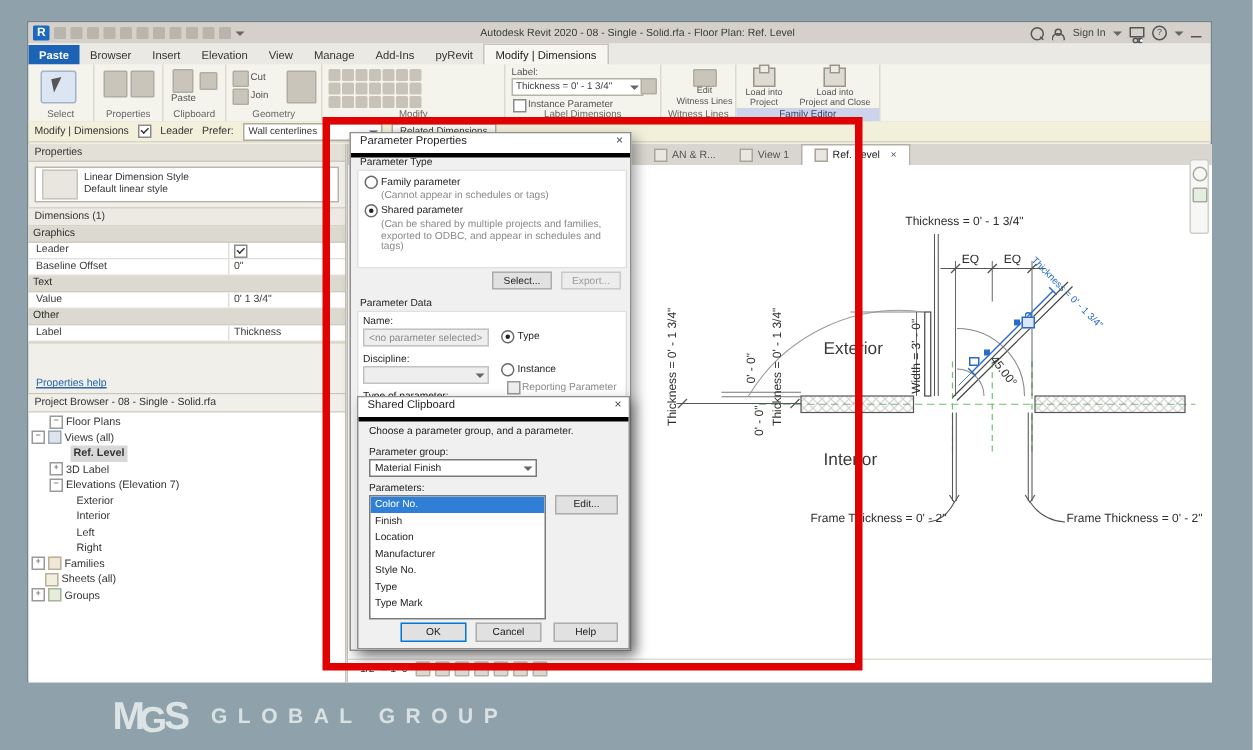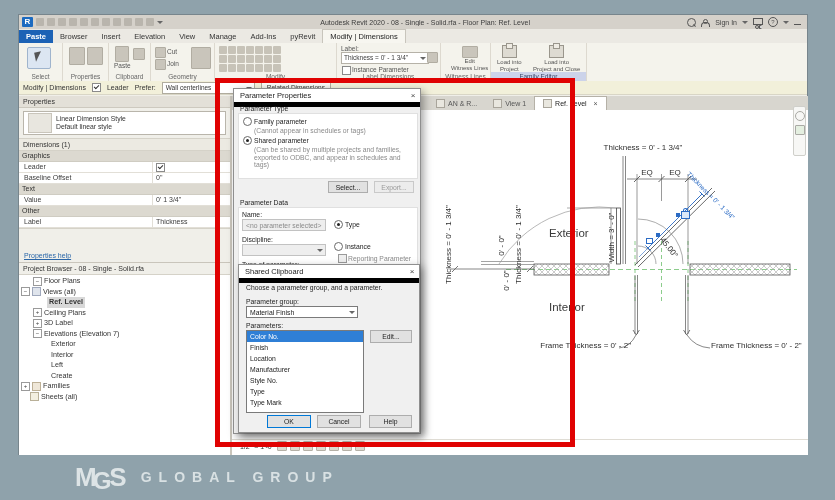--- a/index.html
+++ b/index.html
@@ -91,21 +91,21 @@
   .dtx{position:absolute;font-size:8px;color:#2e2e2e;text-align:center;white-space:nowrap}
   .dtx.big{font-size:11.5px;color:#3a3a3a}
   .dtx.blue{color:#2b6bc4;font-size:6.5px}
   .rot90{transform:rotate(-90deg)}
   .lock{position:absolute;width:7px;height:6px;border:1px solid #2b6bc4;background:#dce8f8}
   .lock::before{content:"";position:absolute;left:1px;top:-4px;width:3px;height:3px;border:1px solid #2b6bc4;border-bottom:none;border-radius:3px 3px 0 0}
   .grip{position:absolute;width:4px;height:4px;background:#2b6bc4}
   .gripo{position:absolute;width:5px;height:4px;border:1px solid #2b6bc4;background:#fff}
   
   .dlg{background:#f0f0f0;border:1px solid #8f8f8f;box-shadow:3px 3px 8px rgba(0,0,0,.35);box-sizing:border-box}
-  .dlg-title{height:13px;background:#fff;border-bottom:5px solid #000000;display:flex;align-items:center;font-size:7.5px;color:#222;padding-left:6px}
+  .dlg-title{height:13px;background:#fff;border-bottom:3px solid #000000;display:flex;font-size:7.5px;color:#222;padding-left:6px}
   .dlg-title .x{margin-left:auto;width:14px;text-align:center;color:#444;font-size:8px}
   .dlg-title .x::before{content:"×"}
   .inset{background:#fff;border:1px solid #e0e0e0;position:absolute}
   .dl{position:absolute;font-size:6.8px;color:#1d1d1d;white-space:nowrap}
   .dl.gray{color:#8a8a8a;white-space:normal;line-height:7.5px}
   .radio{position:absolute;width:7px;height:7px;border:1px solid #6a6a6a;border-radius:50%;background:#fff}
   .radio.on::after{content:"";display:block;width:3px;height:3px;background:#222;border-radius:50%;margin:1.5px}
   .dchk{position:absolute;width:7px;height:7px;border:1px solid #9a9a9a;background:#eee}
   .btn{position:absolute;background:#e1e1e1;border:1px solid #adadad;font-size:6.8px;text-align:center;color:#222;box-sizing:border-box}
   .btn.def{border:1.5px solid #0078d7}
@@ -315,51 +315,52 @@
       <div class="titem">
           <span class="exp minus"></span>
           <span class="tico"></span>
           <span class="lbl">Views (all)</span>
         </div>
       <div class="titem sel" style="padding-left:26px">
           <span class="lbl">Ref. Level</span>
         </div>
       <div class="titem" style="padding-left:12px">
           <span class="exp plus"></span>
-          <span class="lbl">Ceiling Plans</span>
-        </div>
-      <div class="titem" style="padding-left:12px">
-          <span class="exp plus"></span>
           <span class="lbl">3D Label</span>
         </div>
       <div class="titem" style="padding-left:12px">
           <span class="exp minus"></span>
           <span class="lbl">Elevations (Elevation 7)</span>
         </div>
       <div class="titem" style="padding-left:30px">
           <span class="lbl">Exterior</span>
         </div>
       <div class="titem" style="padding-left:30px">
           <span class="lbl">Interior</span>
         </div>
       <div class="titem" style="padding-left:30px">
           <span class="lbl">Left</span>
         </div>
       <div class="titem" style="padding-left:30px">
-          <span class="lbl">Create</span>
+          <span class="lbl">Right</span>
         </div>
       <div class="titem">
           <span class="exp plus"></span>
           <span class="tico" style="background:#efe7d8;border-color:#bdb096"></span>
           <span class="lbl">Families</span>
         </div>
       <div class="titem">
           <span class="exp none"></span>
           <span class="tico" style="background:#f3efe0;border-color:#b9b098"></span>
           <span class="lbl">Sheets (all)</span>
+        </div>
+      <div class="titem">
+          <span class="exp plus"></span>
+          <span class="tico" style="background:#e7ecdf;border-color:#a8b59a"></span>
+          <span class="lbl">Groups</span>
         </div>
     </div>
   </div>
 
   <div class="abs canvas">
     <div class="tabstrip">
       <div class="vtab" style="margin-left:196px">
           <span class="tic"></span>
           <span>AN &amp; R...</span>
         </div>

